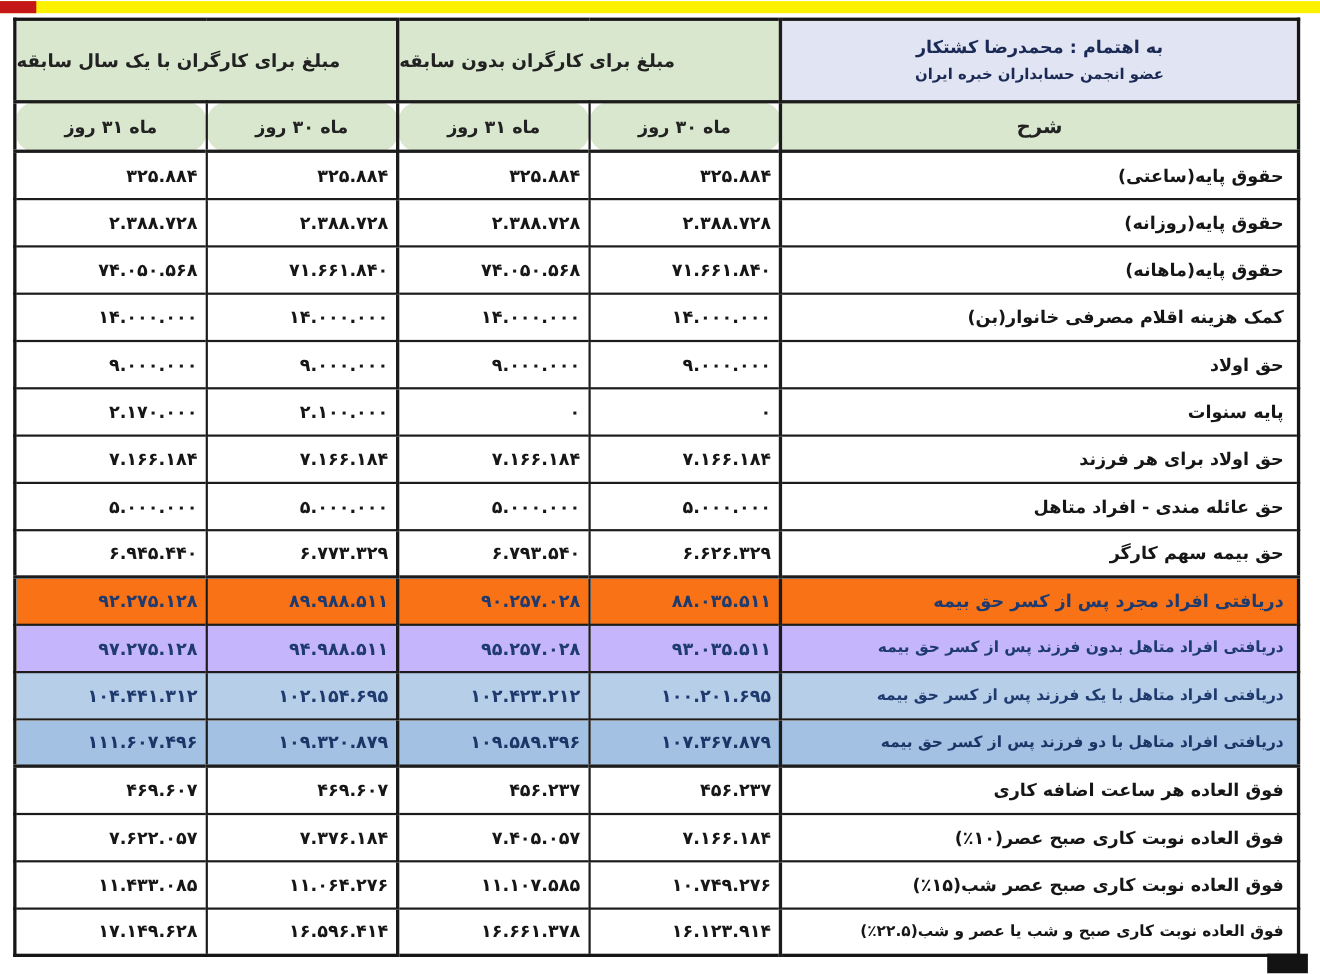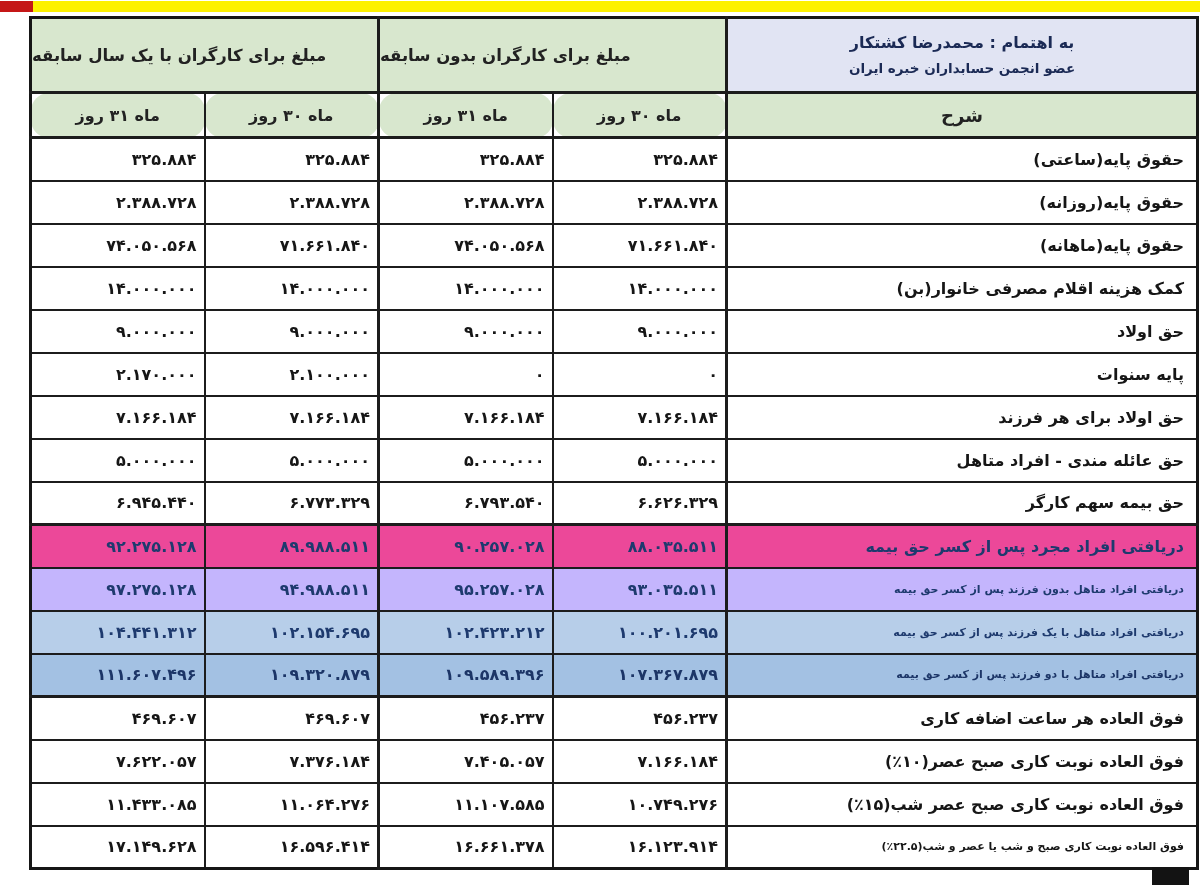--- a/index.html
+++ b/index.html
@@ -8,21 +8,21 @@
   body { position:relative; }
 
   
   .top-bar { position:absolute; top:1px; left:0; width:1200px; height:11px; }
   .top-bar .yellow { position:absolute; inset:0; }
   .top-bar .red { position:absolute; left:0; top:0; width:33px; height:11px; }
 
   
   .corner-mark { position:absolute; left:1152px; top:867px; width:37px; height:18px; }
 
-  .sheet { position:absolute; top:16px; left:29px; }
+  .sheet { position:absolute; top:16px; left:12px; }
 
   table { border-collapse:collapse; table-layout:fixed; width:1169px;
           border:3px solid #161616; }
   td, th { border:2px solid #1c1c1c; overflow:hidden; white-space:nowrap;
            font-weight:bold; color:#161616; }
 
   col.c-desc { width:471px; }
   col.c-n { width:174px; }
 
   
@@ -31,34 +31,34 @@
   tr.r-data  { height:43px; }
 
   td.credit { text-align:center; vertical-align:middle; line-height:1.75; }
   .credit-l1 { font-size:16px; color:#1b2a55; }
   .credit-l2 { font-size:13.5px; color:#1b2a55; }
   td.group { text-align:left; vertical-align:middle; font-size:16.5px; color:#222; }
   td.colhead { text-align:center; vertical-align:middle; font-size:16px; color:#222;border-radius:18px; }
   td.deschead { text-align:center; vertical-align:middle; font-size:18px; color:#222; }
 
   td.c-label { text-align:right; padding:0 12px 0 4px; font-size:16px; }
-  td.c-label.small { font-size:11px; }
+  td.c-label.small { font-size:14px; }
   td.c-num { text-align:right; padding:0 7px 0 4px; font-size:16px;
              font-family:"DejaVu Sans", sans-serif; }
 
   
   td:first-child { border-left-width:3px; }            
   tr.r-cols td:nth-child(3), tr.r-data td:nth-child(3) { border-left-width:3px; } 
   td.thick-left { border-left-width:3px; }
   tr.r-group td { border-bottom-width:3px; }
   tr.r-cols td { border-bottom-width:3px; }
   tr.sep-top td { border-top-width:3px; }
 
   
-  tr.tint1 td { background:#ec4899; color:#1e3a6e; }
+  tr.tint1 td { background:#f97316; color:#1e3a6e; }
   tr.tint2 td { background:#c4b5fd; color:#1e3a6e;margin-left:24px; }
   tr.tint3 td { background:#b7cee9; color:#1e3a6e; }
   tr.tint4 td { background:#a3c1e3; color:#1c3567; }
 </style>
 </head>
 <body>
 
 <div class="top-bar">
   <div class="yellow" style="background: rgb(253, 241, 0);"></div>
   <div class="red" style="background: rgb(197, 23, 23);"></div>

